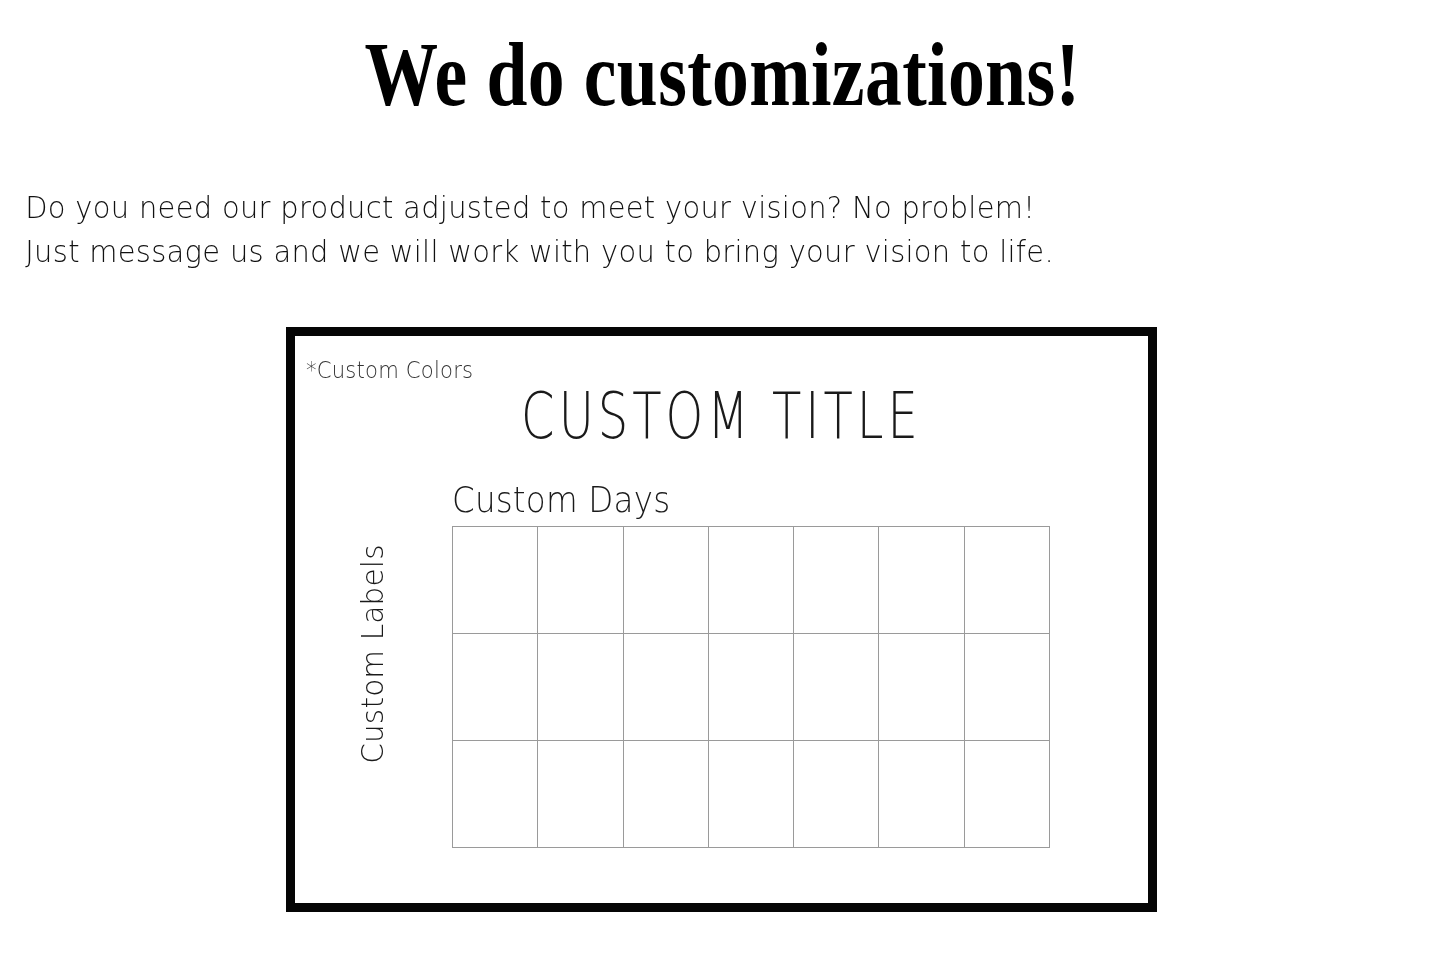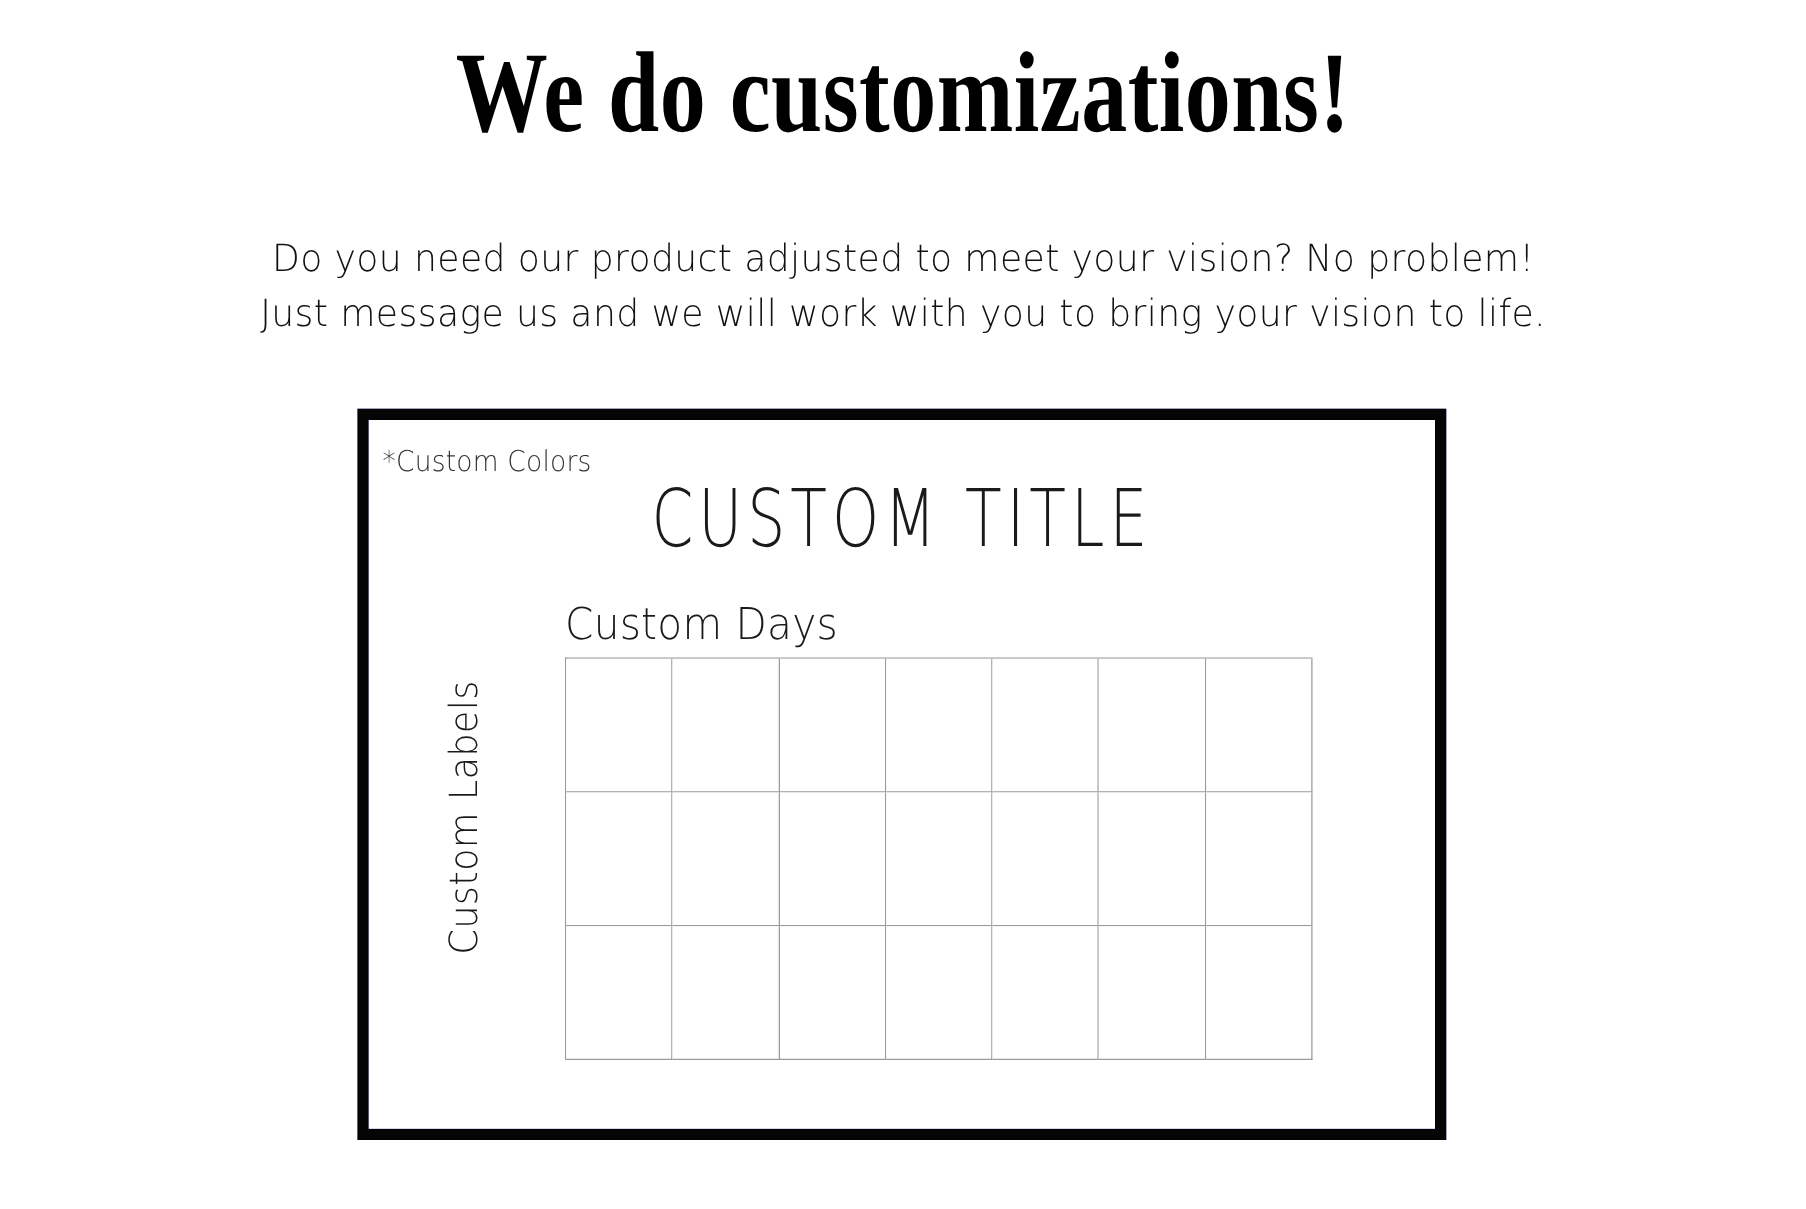--- a/index.html
+++ b/index.html
@@ -39,21 +39,20 @@
     transform-origin: 50% 0%;
     white-space: nowrap;
   }
 
   
   .intro {
     position: absolute;
     left: 0;
     top: 186px;
     width: 1445px;
-    text-align: center;
     color: #111111;
   }
   .intro .line {
     font-family: "DejaVu Sans", sans-serif;
     font-weight: 300;
     font-size: 30px;
     line-height: 44px;
     letter-spacing: 0.3px;
     white-space: nowrap;
     transform: scaleX(0.965);

